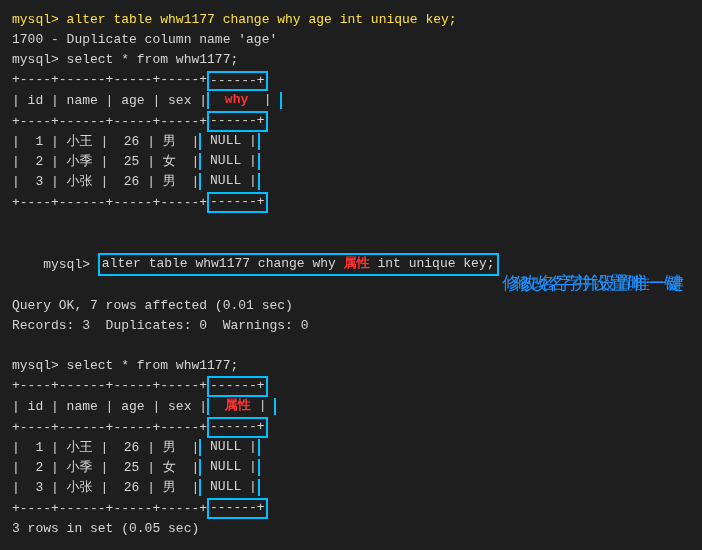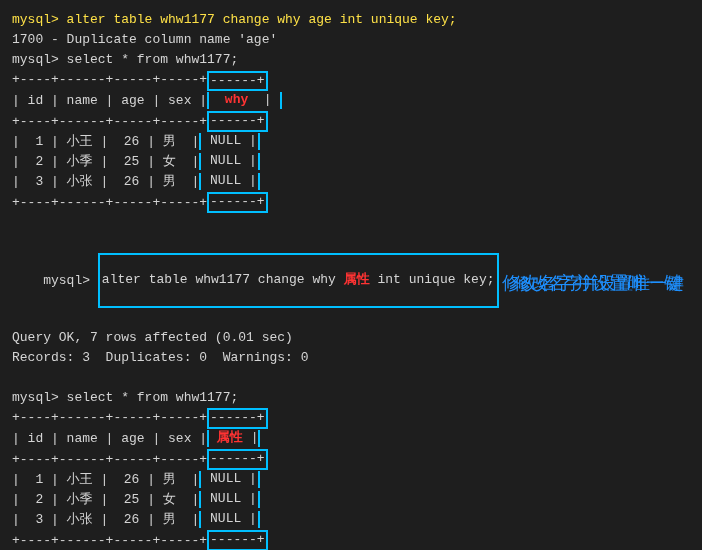--- a/index.html
+++ b/index.html
@@ -56,39 +56,39 @@
     <div class="line"><span>|  3 | 小张 |  26 | 男  |</span><span style="display:inline-block; border-left: 2px solid #00bfff; border-right: 2px solid #00bfff; padding: 0 1px; line-height:1.3; vertical-align:middle;"> NULL |</span></div>
     <div class="line"><span>+----+------+-----+-----+</span><span style="display:inline-block; border: 2px solid #00bfff; padding: 0 1px; line-height:1.3; vertical-align:middle;">------+</span></div>
   </div>
 
   
 
   <div class="line">&nbsp;</div>
 
   
   <div class="line">
-    <span>mysql&gt; </span><span style="display:inline-block; border: 2px solid #00bfff; padding: 16px 2px; line-height:1.4; vertical-align:middle;">alter table whw1177 change why <span style="color:#ff3333; font-weight:bold;">属性</span> int unique key;</span>
+    <span>mysql&gt; </span><span style="display:inline-block; border: 2px solid #00bfff; padding: 0 2px; line-height:1.4; vertical-align:middle;">alter table whw1177 change why <span style="color:#ff3333; font-weight:bold;">属性</span> int unique key;</span>
   </div>
 
   
   <div class="line">Query OK, 7 rows affected (0.01 sec)</div>
   <div class="line">Records: 3  Duplicates: 0  Warnings: 0</div>
 
   <div class="line">&nbsp;</div>
 
   
   <div class="annotation" style="top: 270px; right: 20px;">修改名字并设置唯一键</div>
 
   
   <div class="line">mysql&gt; select * from whw1177;</div>
 
   
   <div style="display:inline-block; position:relative;">
     <div class="line"><span>+----+------+-----+-----+</span><span style="display:inline-block; border: 2px solid #00bfff; padding: 0 1px; line-height:1.3; vertical-align:middle; margin-bottom:-2px;">------+</span></div>
-    <div class="line"><span>| id | name | age | sex |</span><span style="display:inline-block; border-left: 2px solid #00bfff; border-right: 2px solid #00bfff; padding: 0 0; line-height:1.3; vertical-align:middle;"> <span style="color:#ff3333; font-weight:bold;">属性</span> |</span></div>
+    <div class="line"><span>| id | name | age | sex |</span><span style="display:inline-block; border-left: 2px solid #00bfff; border-right: 2px solid #00bfff; padding: 0 8px; line-height:1.3; vertical-align:middle;"> <span style="color:#ff3333; font-weight:bold;">属性</span> |</span></div>
     <div class="line"><span>+----+------+-----+-----+</span><span style="display:inline-block; border: 2px solid #00bfff; padding: 0 1px; line-height:1.3; vertical-align:middle;">------+</span></div>
     <div class="line"><span>|  1 | 小王 |  26 | 男  |</span><span style="display:inline-block; border-left: 2px solid #00bfff; border-right: 2px solid #00bfff; padding: 0 1px; line-height:1.3; vertical-align:middle;"> NULL |</span></div>
     <div class="line"><span>|  2 | 小季 |  25 | 女  |</span><span style="display:inline-block; border-left: 2px solid #00bfff; border-right: 2px solid #00bfff; padding: 0 1px; line-height:1.3; vertical-align:middle;"> NULL |</span></div>
     <div class="line"><span>|  3 | 小张 |  26 | 男  |</span><span style="display:inline-block; border-left: 2px solid #00bfff; border-right: 2px solid #00bfff; padding: 0 1px; line-height:1.3; vertical-align:middle;"> NULL |</span></div>
     <div class="line"><span>+----+------+-----+-----+</span><span style="display:inline-block; border: 2px solid #00bfff; padding: 0 1px; line-height:1.3; vertical-align:middle;">------+</span></div>
   </div>
 
   
   <div class="line">3 rows in set (0.05 sec)</div>
 

